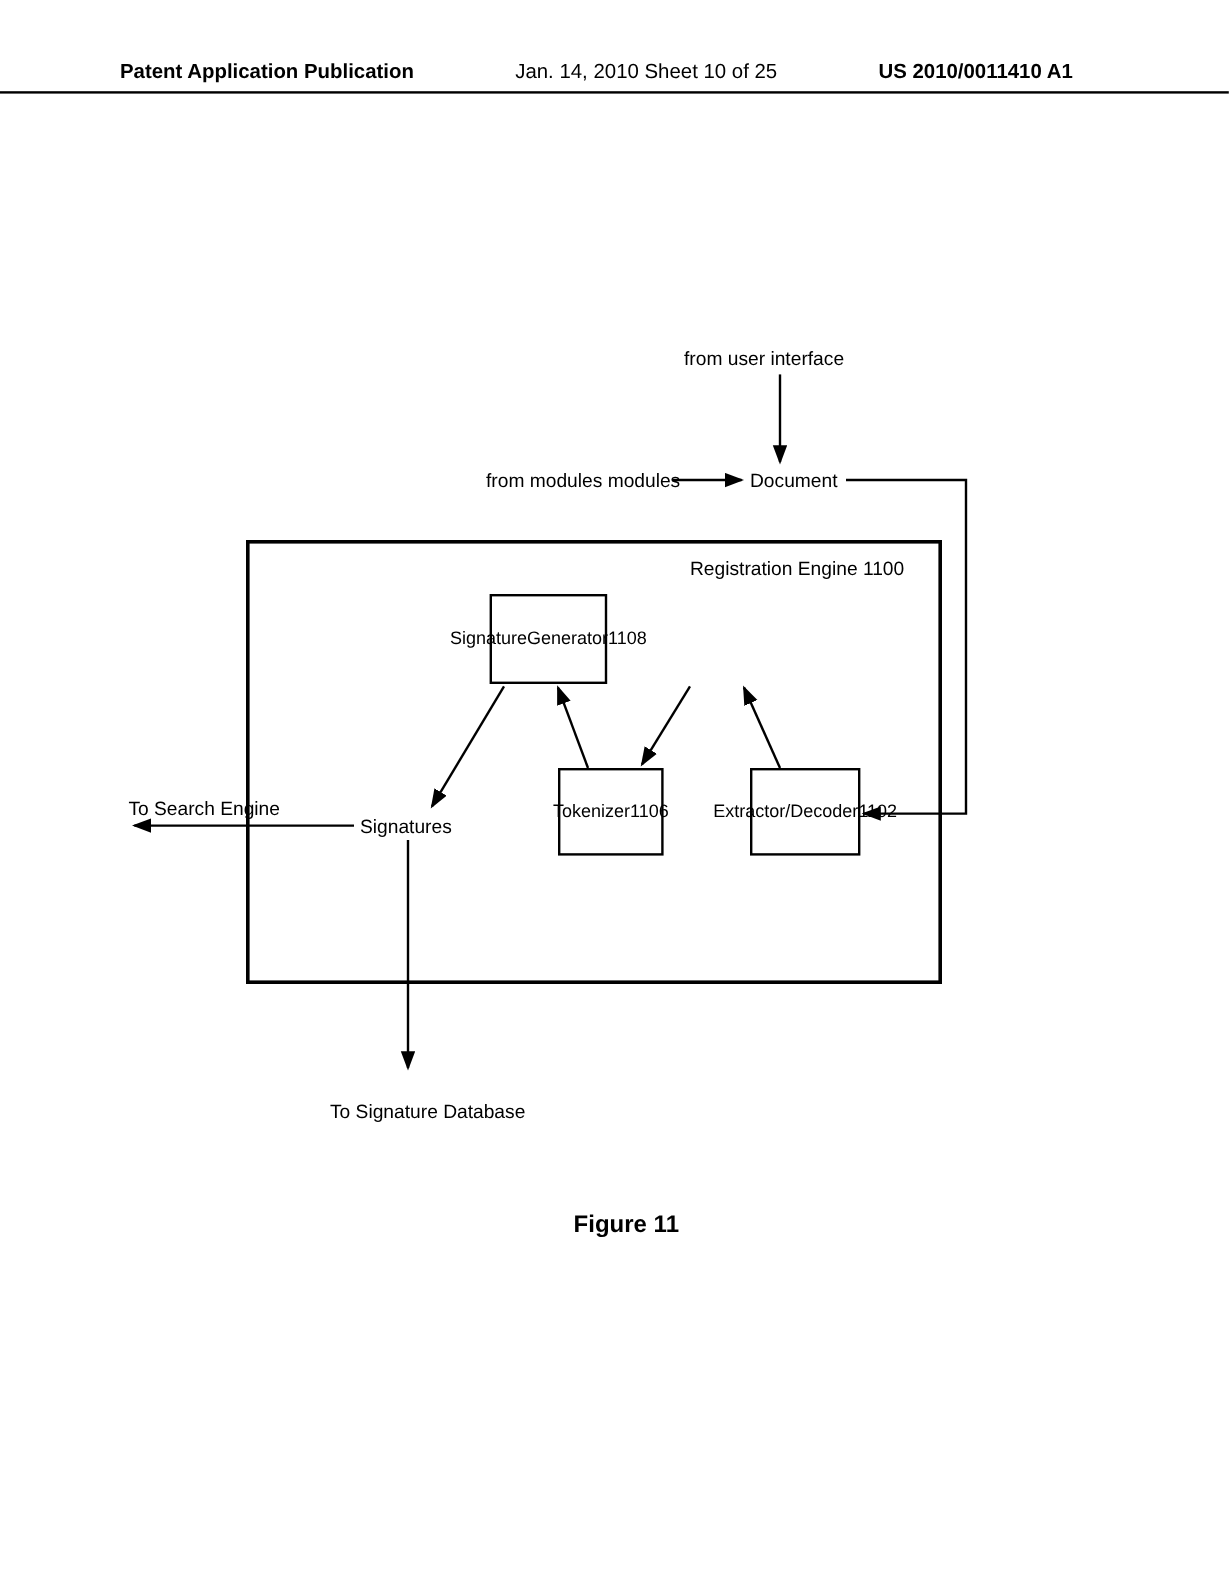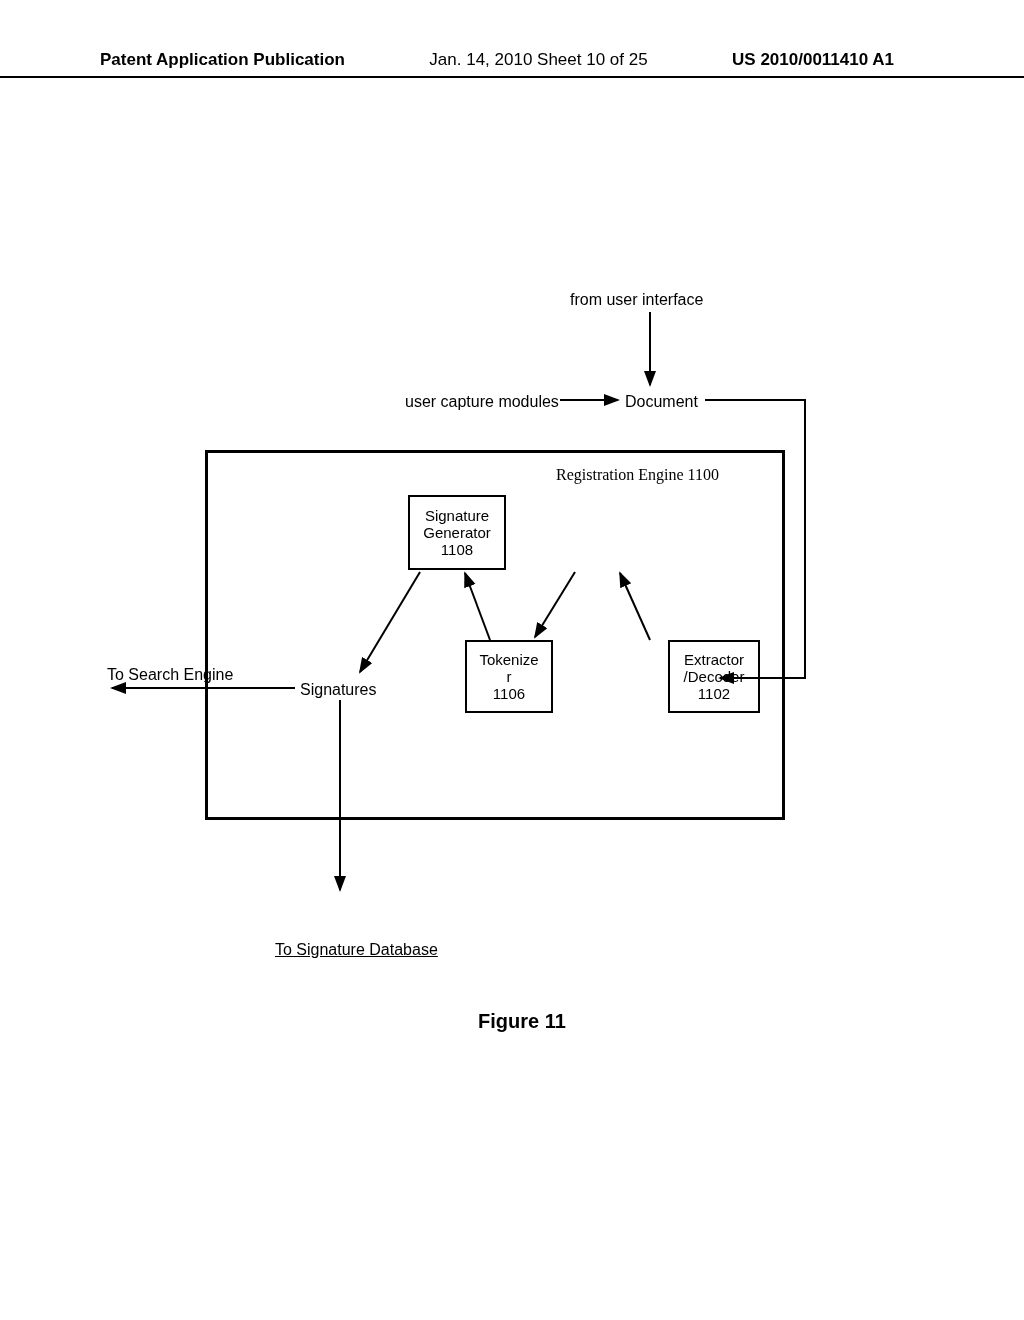--- a/index.html
+++ b/index.html
@@ -46,21 +46,20 @@
     color: #000;
     line-height: 1.2;
   }
   .box {
     position: absolute;
     border: 2px solid #000;
     background: #fff;
     text-align: center;
     font-size: 15px;
     display: flex;
-    flex-direction: column;
     justify-content: center;
     align-items: center;
     padding: 5px;
   }
   .bigbox {
     position: absolute;
     border: 3px solid #000;
   }
   .fig {
     position: absolute;
@@ -74,48 +73,48 @@
 
 <div class="header">
   <span class="left">Patent Application Publication</span>
   <span class="mid">Jan. 14, 2010   Sheet 10 of 25</span>
   <span class="right">US 2010/0011410 A1</span>
 </div>
 
 <div class="canvas">
 
   <div class="txt" style="left:570px; top:290px;">from user interface</div>
-  <div class="txt" style="left:405px; top:392px;">user capture modules</div>
+  <div class="txt" style="left:405px; top:392px;">from modules modules</div>
   <div class="txt" style="left:625px; top:392px;">Document</div>
 
   <div class="bigbox" style="left:205px; top:450px; width:580px; height:370px;"></div>
-  <div class="txt" style="left:556px; top:465px;font-family:Liberation Serif, serif;">Registration Engine 1100</div>
+  <div class="txt" style="left:575px; top:465px;">Registration Engine 1100</div>
 
   <div class="box" style="left:408px; top:495px; width:98px; height:75px;">
     <div>Signature</div>
     <div>Generator</div>
     <div>1108</div>
   </div>
 
 
   <div class="box" style="left:465px; top:640px; width:88px; height:73px;">
     <div>Tokenize</div>
     <div>r</div>
     <div>1106</div>
   </div>
 
-  <div class="box" style="left:625px; top:640px; width:92px; height:73px;margin-left:43px;">
+  <div class="box" style="left:625px; top:640px; width:92px; height:73px;">
     <div>Extractor</div>
     <div>/Decoder</div>
     <div>1102</div>
   </div>
 
   <div class="txt" style="left:300px; top:680px;">Signatures</div>
   <div class="txt" style="left:107px; top:665px;">To Search Engine</div>
-  <div class="txt" style="left:275px; top:940px;text-decoration:underline;">To Signature Database</div>
+  <div class="txt" style="left:275px; top:918px;">To Signature Database</div>
 
   <div class="fig" style="left:430px; top:1010px;">Figure 11</div>
 
   <svg>
     <defs>
       <marker id="arrow" markerWidth="10" markerHeight="10" refX="7" refY="3" orient="auto">
         <path d="M0,0 L8,3 L0,6 Z" fill="#000"></path>
       </marker>
     </defs>
 

